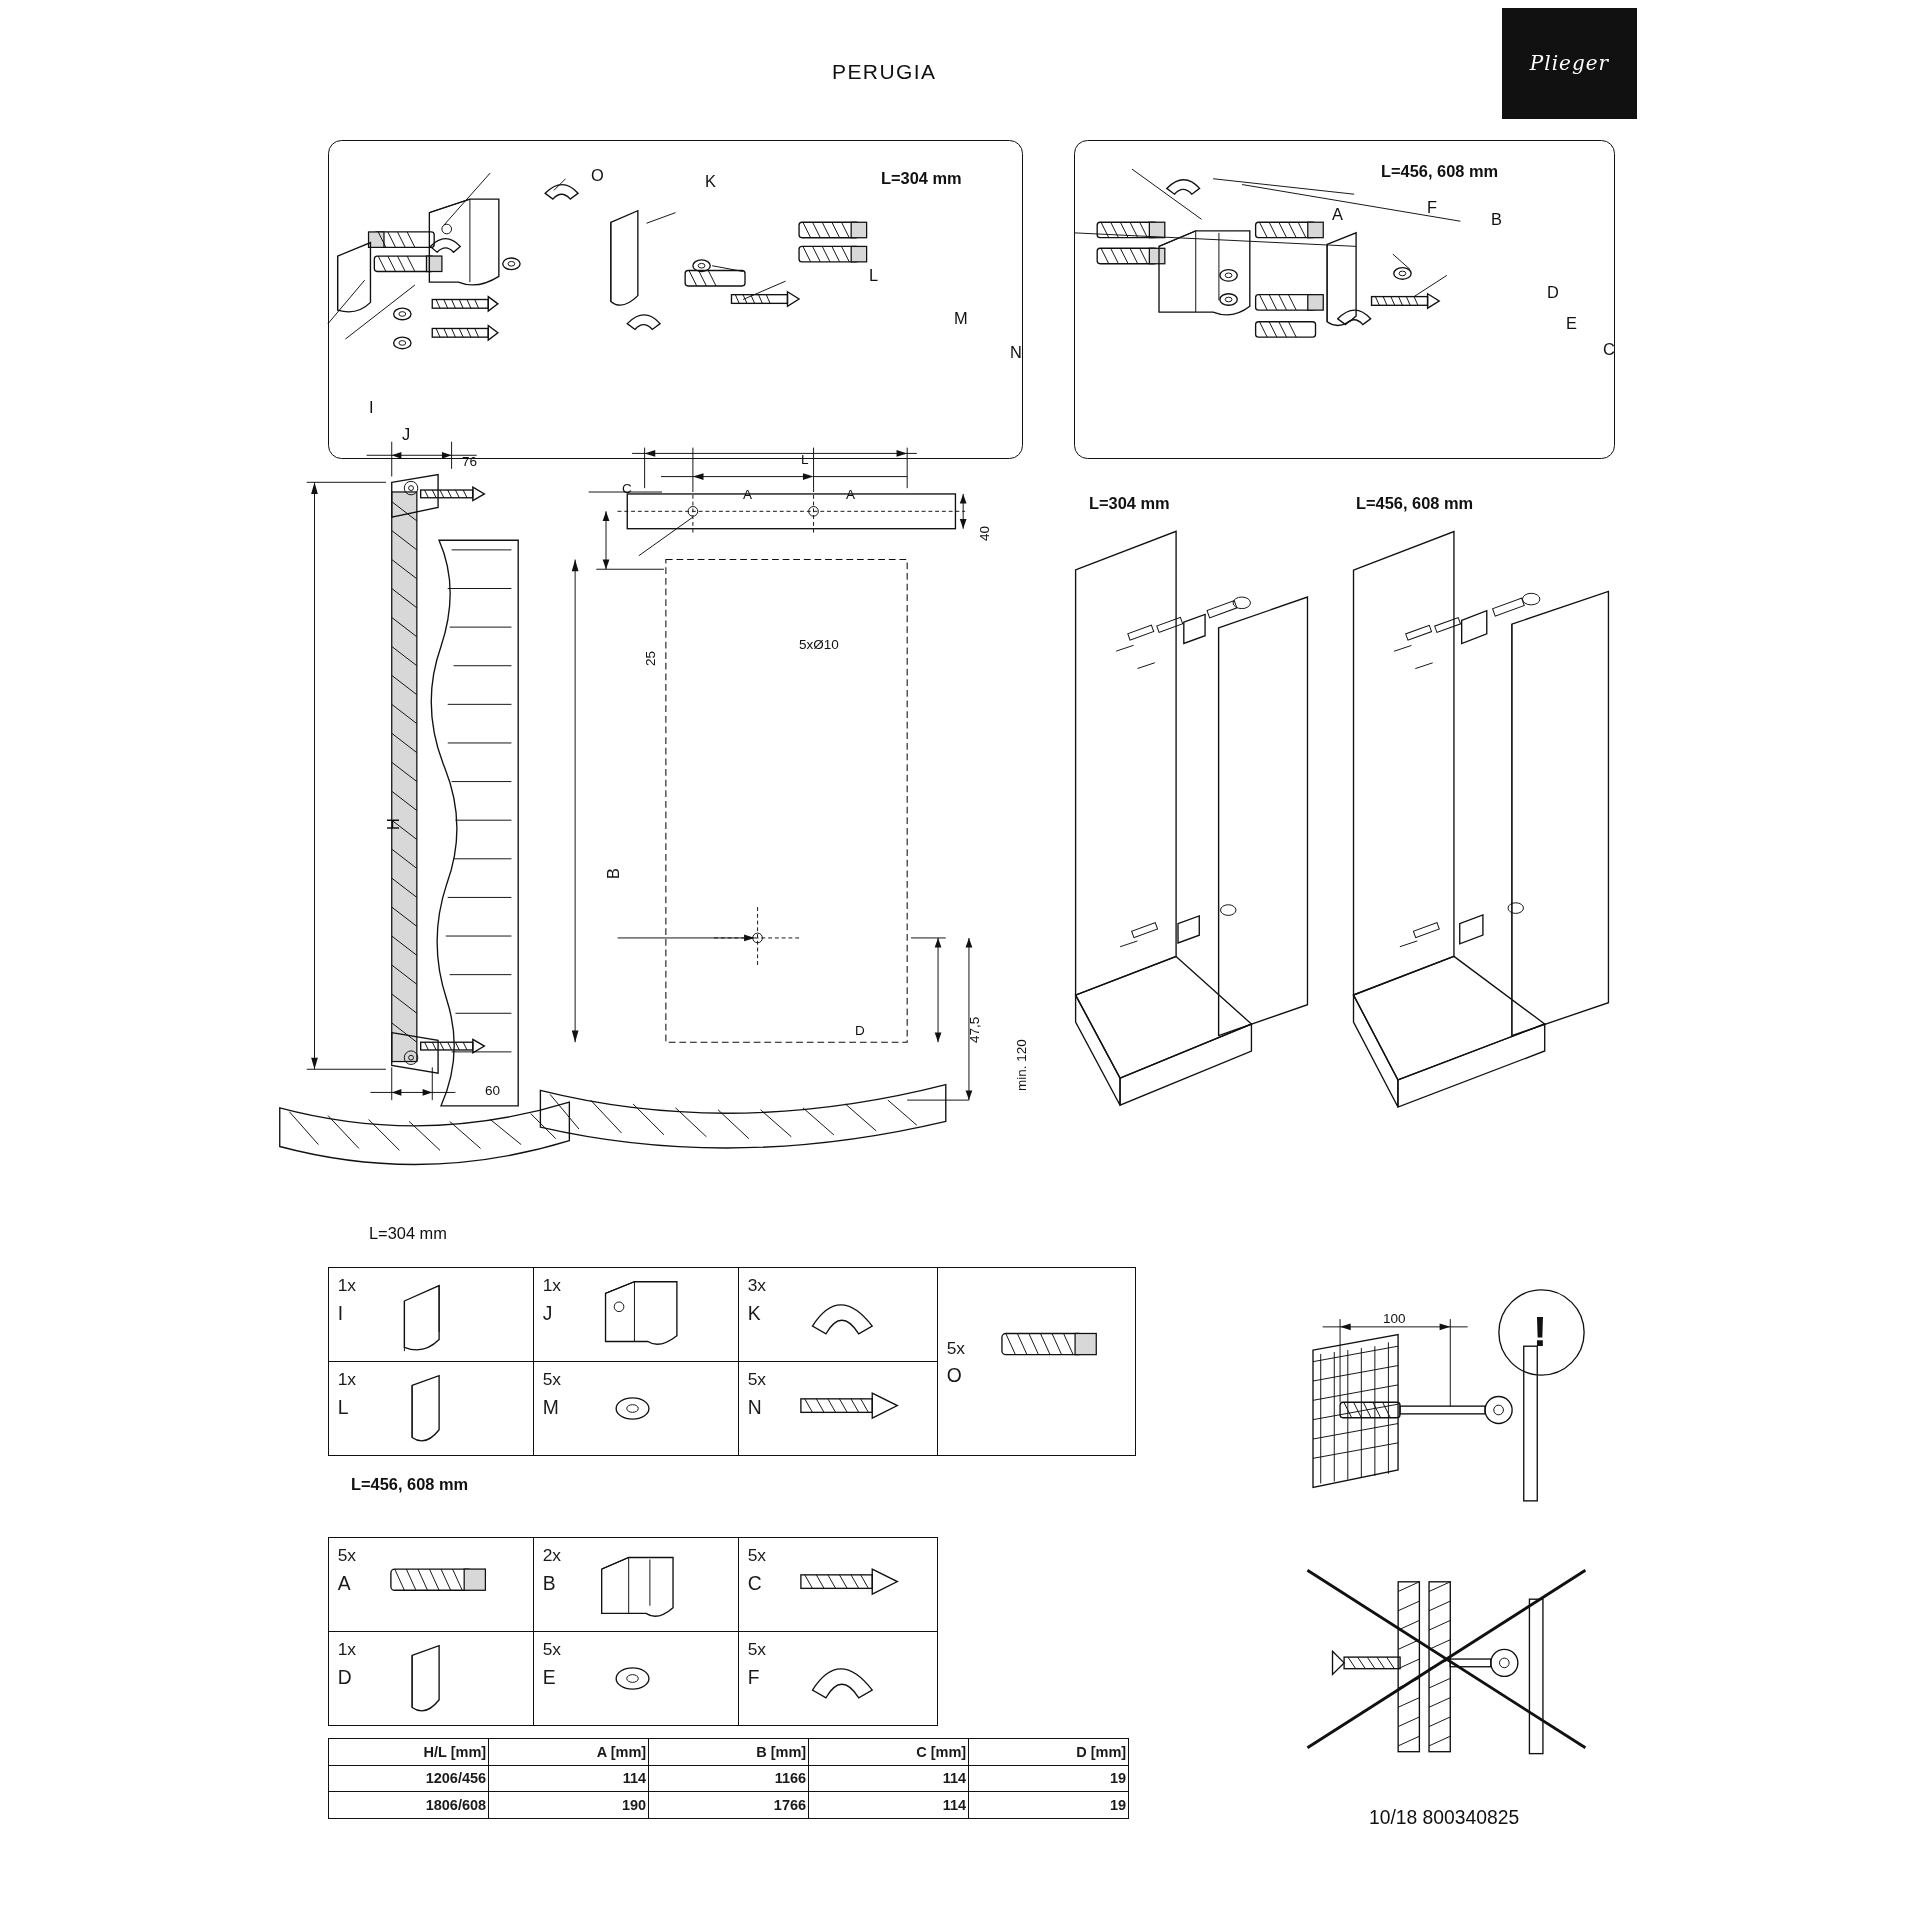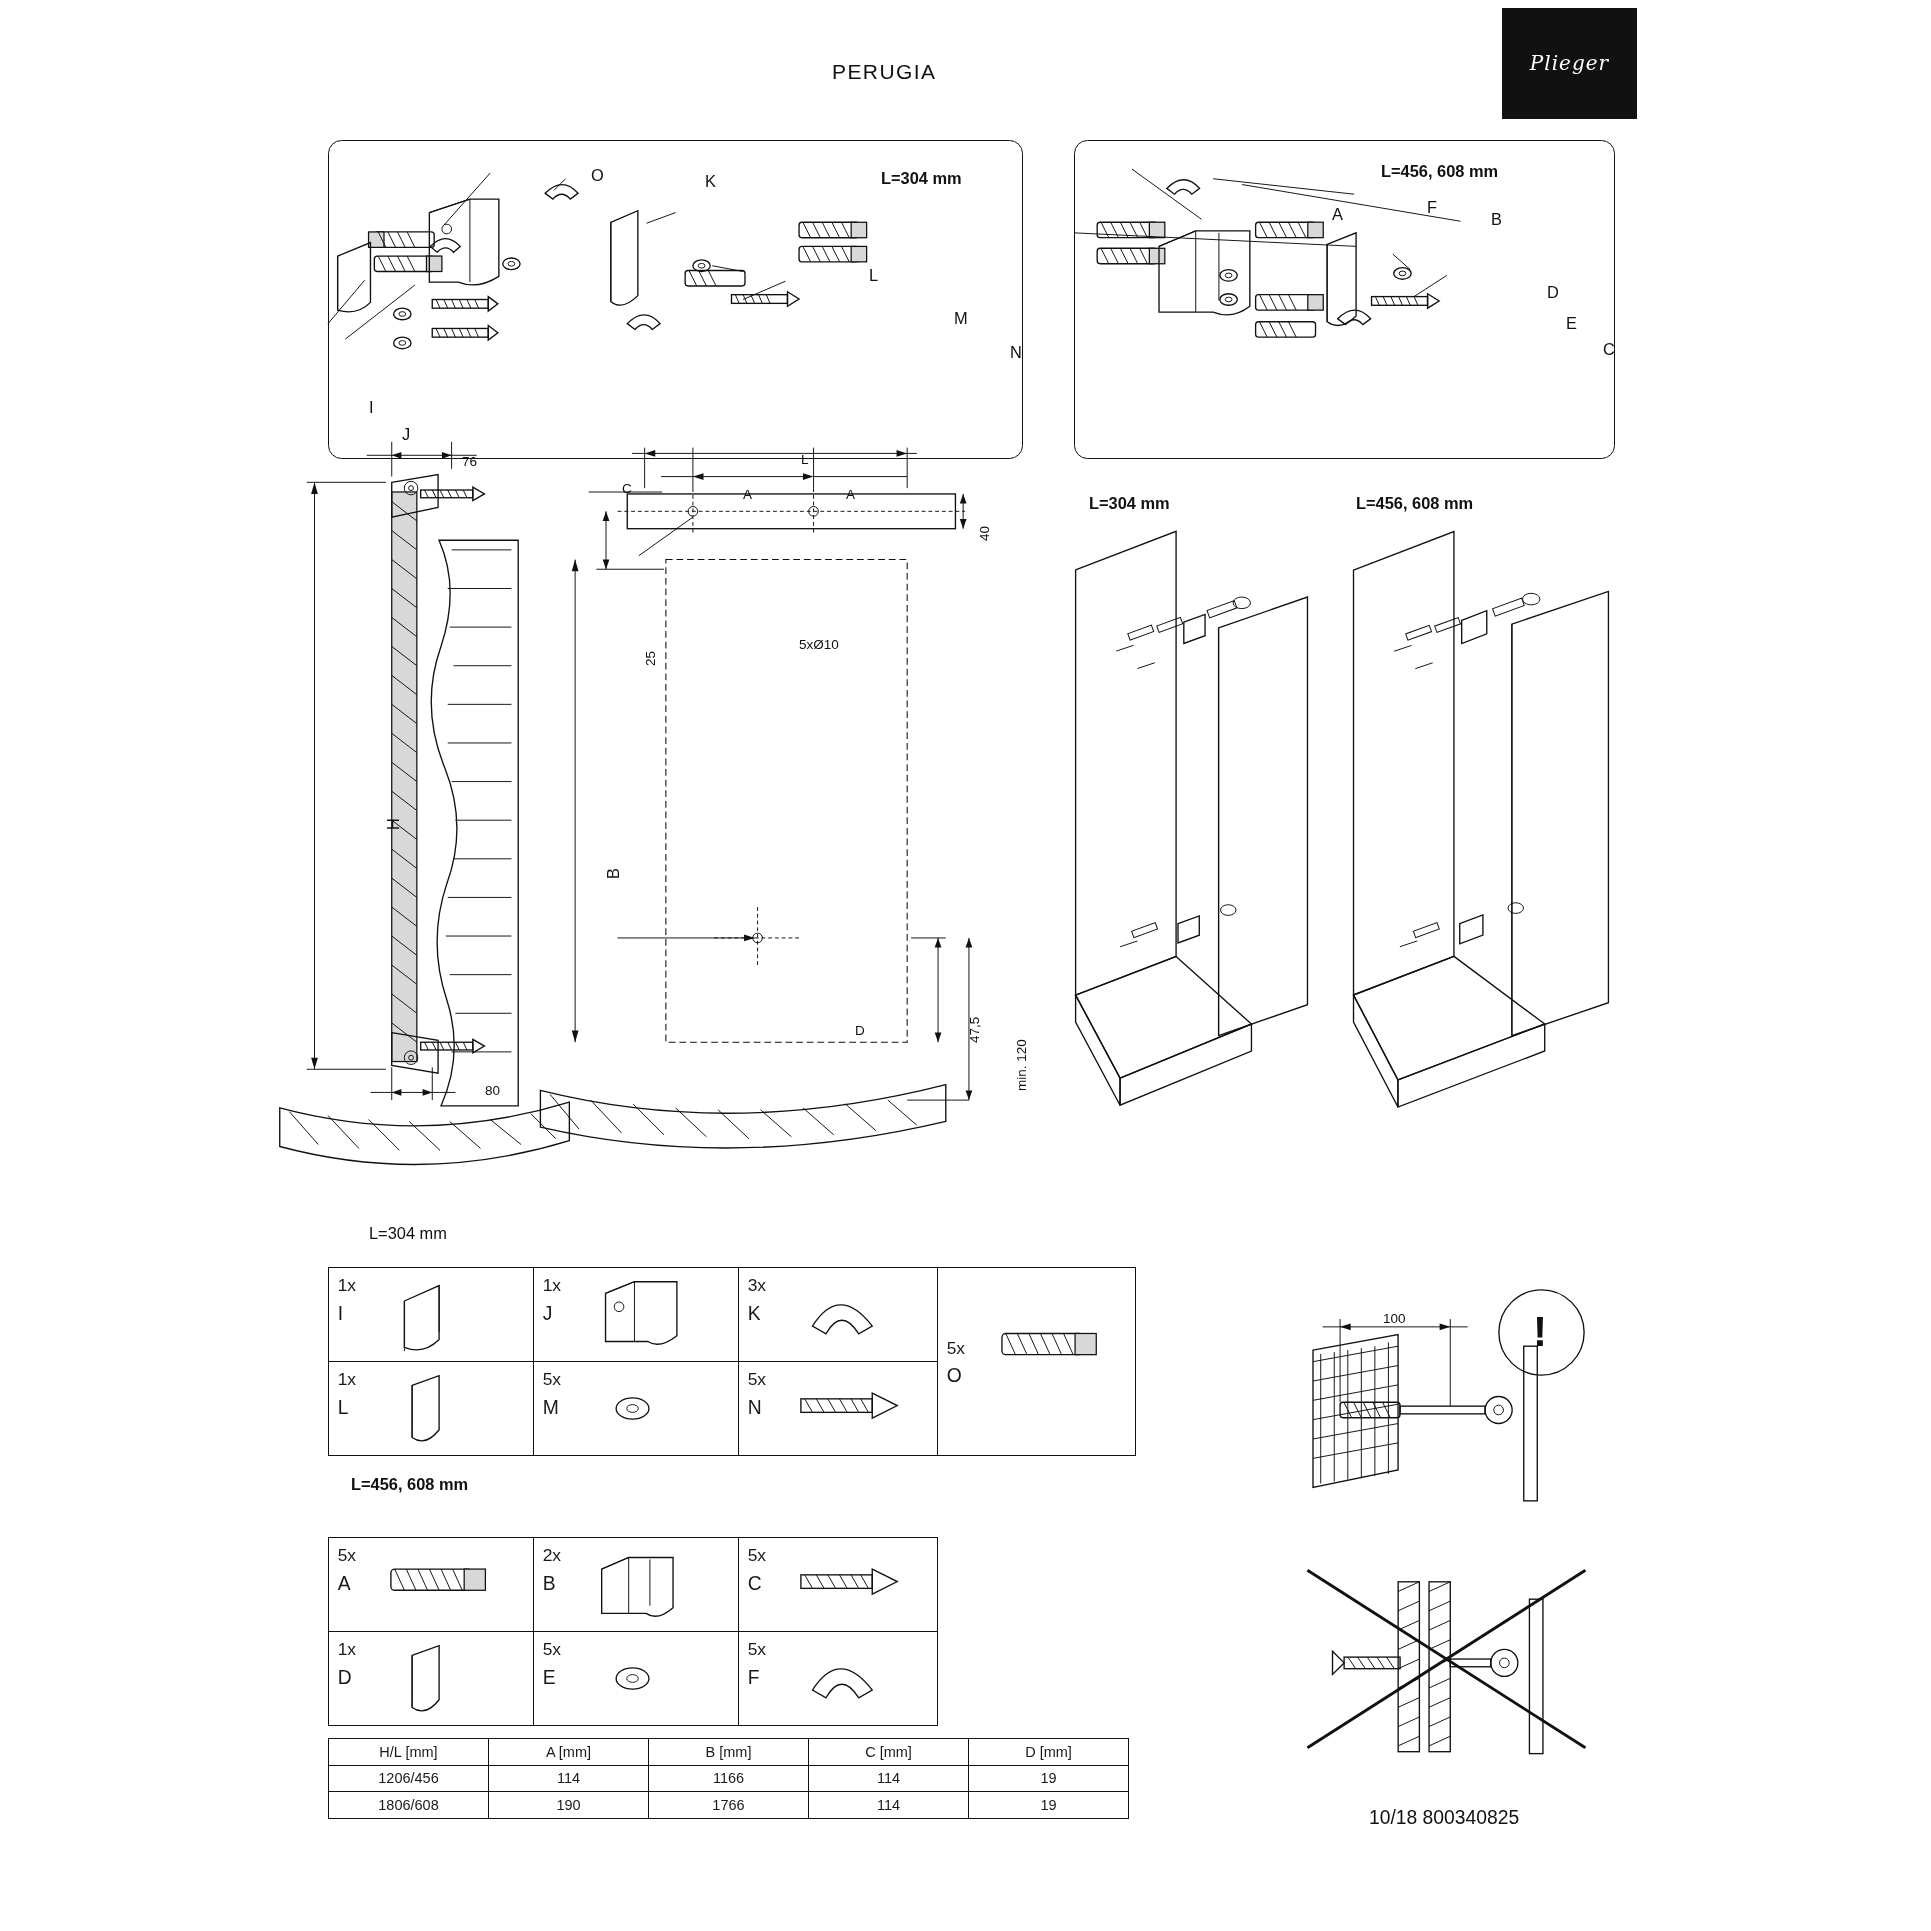--- a/index.html
+++ b/index.html
@@ -92,22 +92,22 @@
 
   
   .dimtable {
     position: absolute;
     border-collapse: collapse;
     font-size: 14.5px;
     table-layout: fixed;
   }
   .dimtable td, .dimtable th {
     border: 1.3px solid #111;
-    text-align: center;
-    font-weight: normal;
+    text-align: right;
+    font-weight: bold;
     padding: 4.8px 1.9px;
   }
   svg { display: block; overflow: visible; }
   .stroke { stroke: #111; fill: none; stroke-width: 1.4; }
   .thin { stroke: #111; fill: none; stroke-width: 1; }
   .dash { stroke: #111; fill: none; stroke-width: 1.1; stroke-dasharray: 7 4; }
   .dashfine { stroke: #111; fill: none; stroke-width: 1; stroke-dasharray: 4 3; }
   .fillgrey { fill: #d8d8d8; stroke: #111; stroke-width: 1.3; }
 </style>
 </head>
@@ -297,21 +297,21 @@
     <path class="thin" d="M44 652 L132 652"></path>
     <polygon fill="#111" points="66,652 76,648.5 76,655.5"></polygon>
     <polygon fill="#111" points="108,652 98,648.5 98,655.5"></polygon>
 
     <path class="thin" d="M-14 20 L-14 628"></path>
     <polygon fill="#111" points="-14,20 -17.5,32 -10.5,32"></polygon>
     <polygon fill="#111" points="-14,628 -17.5,616 -10.5,616"></polygon>
     <path class="thin" d="M-22 20 L60 20 M-22 628 L60 628"></path>
   </svg>
   <div class="t sm" style="left:462px; top:454px;">76</div>
-  <div class="t sm" style="left:485px; top:1083px;">80</div>
+  <div class="t sm" style="left:485px; top:1083px;">60</div>
   <div class="t rot90" style="left:384px; top:830px;">H</div>
   <div class="t" style="left:369px; top:1224px;">L=304 mm</div>
 
   <svg class="abs" style="left:579px; top:463px;" width="444" height="753" viewBox="0 0 460 780">
 
     <rect class="dash" x="90" y="100" width="250" height="500"></rect>
 
     <rect class="stroke" x="50" y="32" width="340" height="36"></rect>
 
     <circle class="thin" cx="118" cy="50" r="5"></circle>

